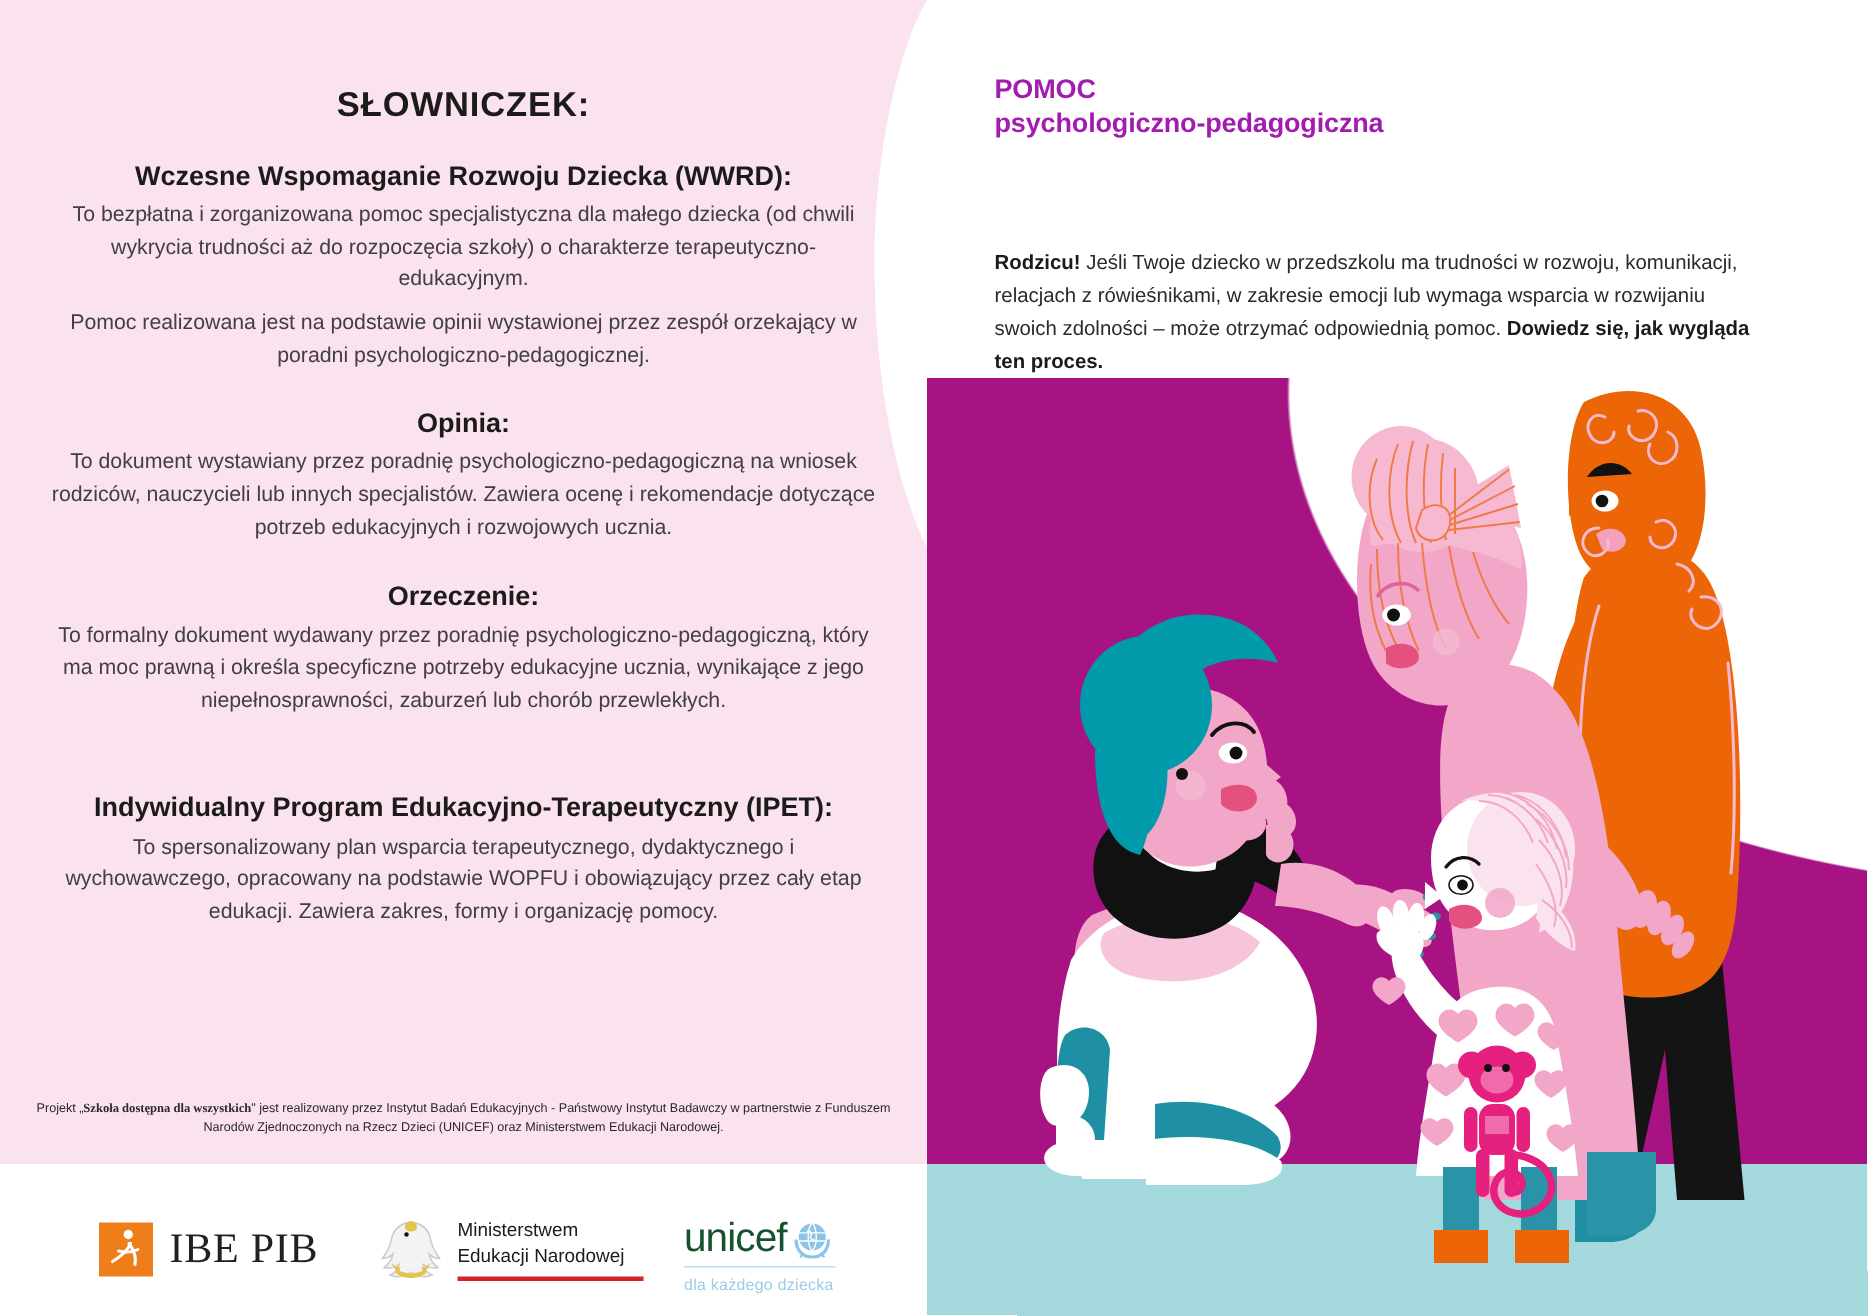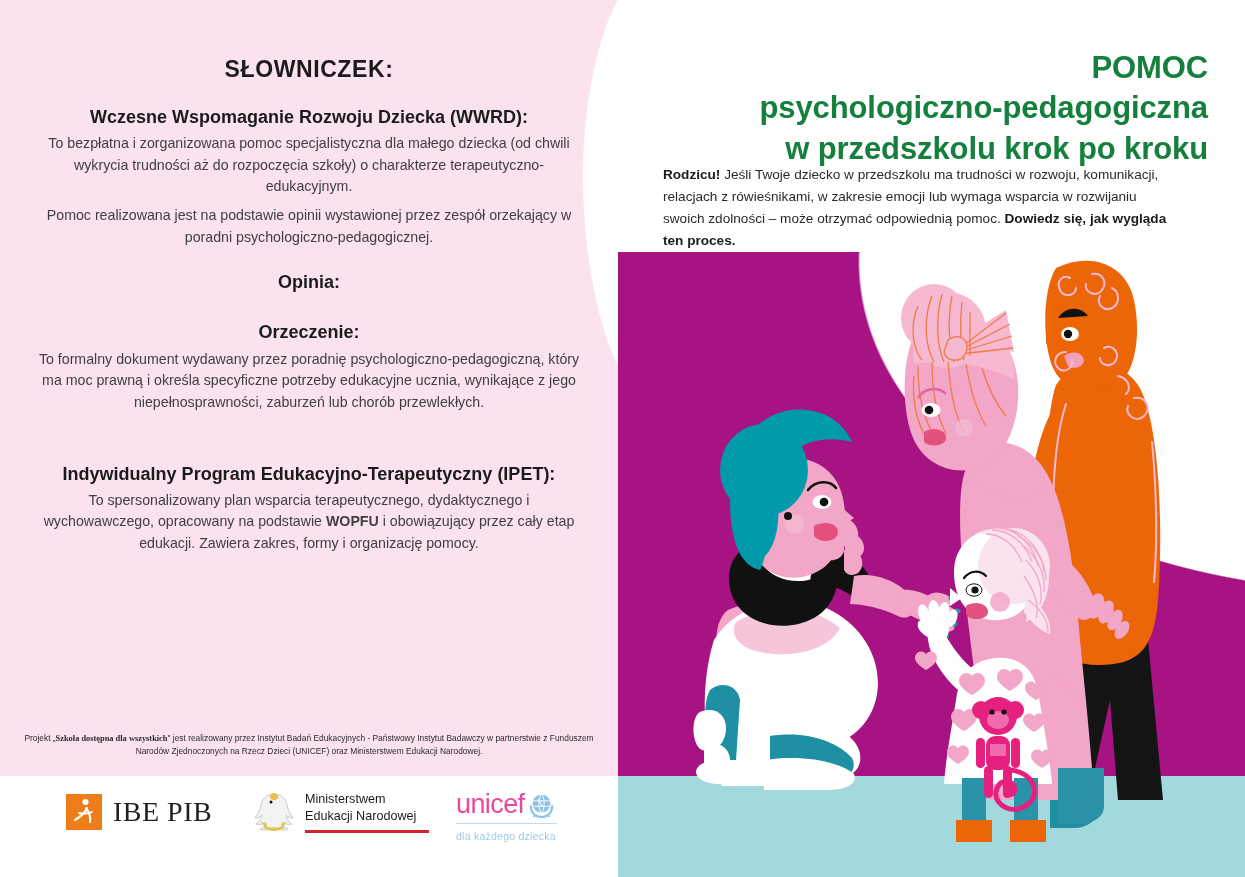--- a/index.html
+++ b/index.html
@@ -56,21 +56,21 @@
   }
   .entry-body{
     text-align:center;
     font-size:14.2px;
     font-weight:400;
     color:#404040;
     margin:0;
     padding:0 34px;
     line-height:1.52;
   }
-  .entry-body b{ font-weight:bold; }
+  .entry-body b{ font-weight:normal; }
 
   .gap-lg{ height:22px; }
   .gap-sm{ height:7px; }
   .gap-xs{ height:4px; }
 
   
   .credit{
     position:absolute;
     left:0; top:732px;
     width:618px;
@@ -84,21 +84,21 @@
   .credit b{ font-weight:bold;font-family:Liberation Serif, serif; }
 
   
   .logo-row{
     position:absolute;
     left:0; top:786px;
     width:618px;
     height:74px;
     z-index:5;
   }
-  .logo{ position:absolute; display:flex; align-items:center; }
+  .logo{ position:absolute; display:flex; align-items:center;margin-top:21px; }
 
   
   .logo-ibe{ left:66px; top:8px; }
   .ibe-mark{
     width:36px;height:36px;background:#ef7d1a;
     position:relative;flex:0 0 auto;
   }
   .ibe-mark .fig{
     position:absolute;left:0;top:0;width:100%;height:100%;
   }
@@ -128,21 +128,21 @@
     margin-top:5px;
     width:124px;height:3px;
     background:#d6232a;
   }
 
   
   .logo-unicef{ left:456px; top:5px; display:block; }
   .unicef-top{ display:flex; align-items:center; }
   .unicef-word{
     font-size:27px;
-    color:#ec4899;
+    color:#14532d;
     letter-spacing:-0.6px;
     line-height:1;
   }
   .unicef-globe{ margin-left:4px; width:27px;height:27px; }
   .unicef-rule{
     margin-top:5px;
     width:101px;height:1.4px;
     background:#bcdcf2;
   }
   .unicef-tag{
@@ -159,26 +159,25 @@
     width:627px; height:877px;
     background:#ffffff;
     overflow:hidden;
     z-index:1;
   }
   .headline{
     position:absolute;
     left:45px; top:48px;
     width:545px;
     margin:0;
-    font-size:31px;
+    font-size:18px;
     font-weight:bold;
     line-height:1.30;
-    color:#15803d;
+    color:#a21caf;
     letter-spacing:-0.1px;
-    text-align:right;
   }
   .headline .l1{ display:block; }
   .intro{
     position:absolute;
     left:45px; top:164px;
     width:510px;
     margin:0;
     font-size:13.6px;
     line-height:1.63;
     color:#2a2a2a;
@@ -214,21 +213,20 @@
 <div id="poster">
 
   <div class="right-panel">
 
     <div class="stage-fix"></div>
     <div class="floor"></div>
 
     <h1 class="headline">
       <span class="l1">POMOC</span>
       <span class="l1">psychologiczno-pedagogiczna</span>
-      <span class="l1">w przedszkolu krok po kroku</span>
     </h1>
 
     <p class="intro"><b>Rodzicu!</b> Jeśli Twoje dziecko w przedszkolu ma trudności w rozwoju, komunikacji, relacjach z rówieśnikami, w zakresie emocji lub wymaga wsparcia w rozwijaniu swoich zdolności – może otrzymać odpowiednią pomoc. <b>Dowiedz się, jak wygląda ten proces.</b></p>
 
     <svg class="art" viewBox="0 0 627 877" aria-hidden="true">
       <defs>
         <clipPath id="clipStage">
           <rect x="0" y="252" width="627" height="625"></rect>
         </clipPath>
       </defs>
@@ -518,20 +516,21 @@
           <div class="entry-term">Wczesne Wspomaganie Rozwoju Dziecka (WWRD):</div>
           <div class="gap-xs"></div>
           <div class="entry-body">To bezpłatna i zorganizowana pomoc specjalistyczna dla małego dziecka (od chwili wykrycia trudności aż do rozpoczęcia szkoły) o charakterze terapeutyczno-edukacyjnym.</div>
           <div class="gap-sm"></div>
           <div class="entry-body">Pomoc realizowana jest na podstawie opinii wystawionej przez zespół orzekający w poradni psychologiczno-pedagogicznej.</div>
         </div>
         <div class="gap-lg"></div>
         <div class="entry">
           <div class="entry-term">Opinia:</div>
           <div class="gap-xs"></div>
+          <div class="entry-body">To dokument wystawiany przez poradnię psychologiczno-pedagogiczną na wniosek rodziców, nauczycieli lub innych specjalistów. Zawiera ocenę i rekomendacje dotyczące potrzeb edukacyjnych i rozwojowych ucznia.</div>
         </div>
         <div class="gap-lg"></div>
         <div class="entry">
           <div class="entry-term">Orzeczenie:</div>
           <div class="gap-xs"></div>
           <div class="entry-body">To formalny dokument wydawany przez poradnię psychologiczno-pedagogiczną, który ma moc prawną i określa specyficzne potrzeby edukacyjne ucznia, wynikające z jego niepełnosprawności, zaburzeń lub chorób przewlekłych.</div>
         </div>
         <div class="gap-lg"></div>
         <div class="entry">
           <div class="gap-xs"></div>

